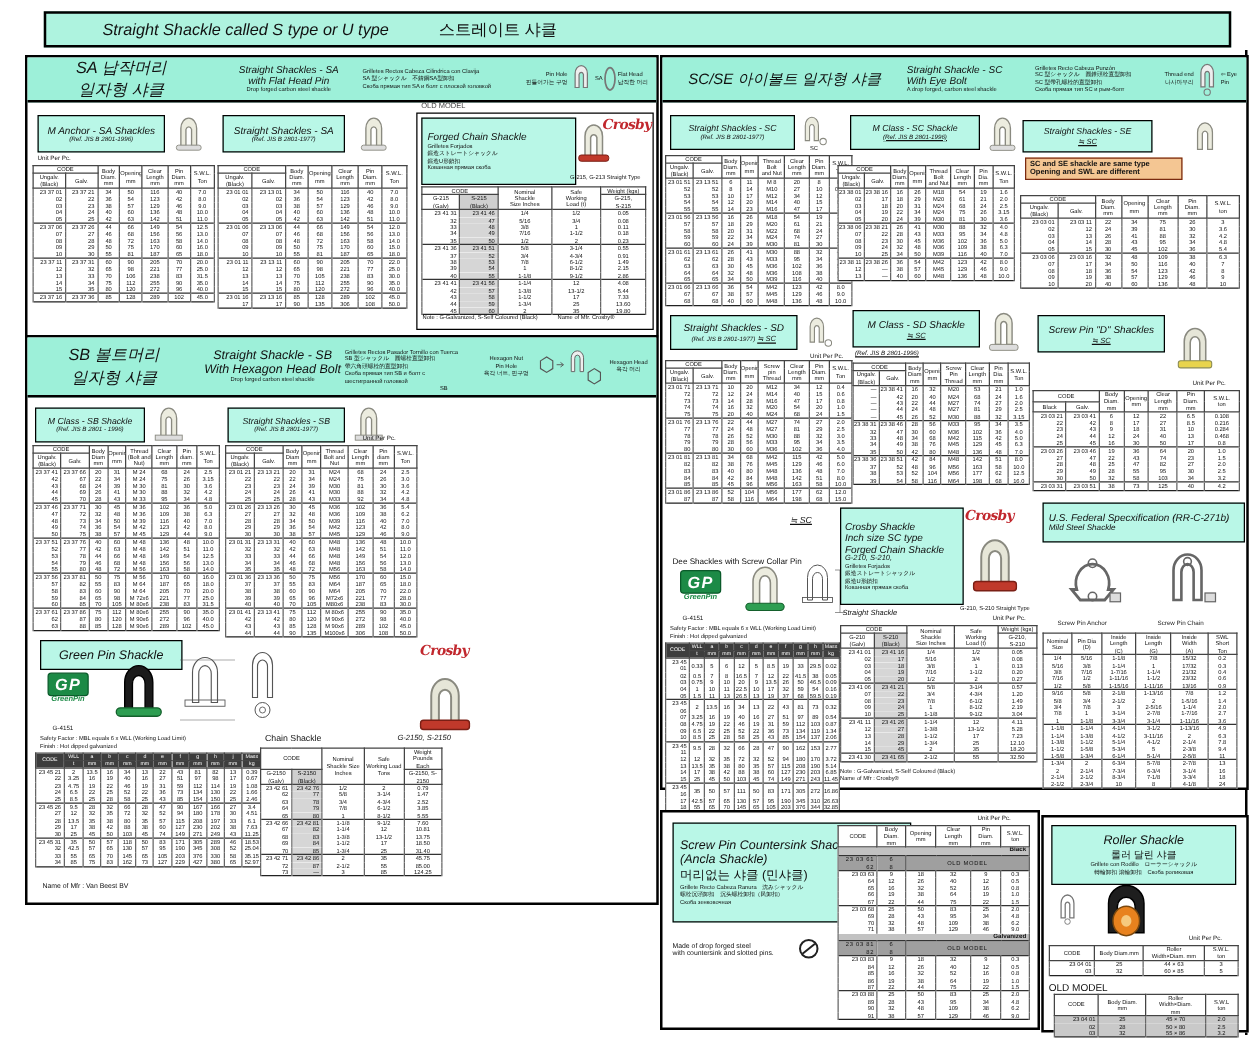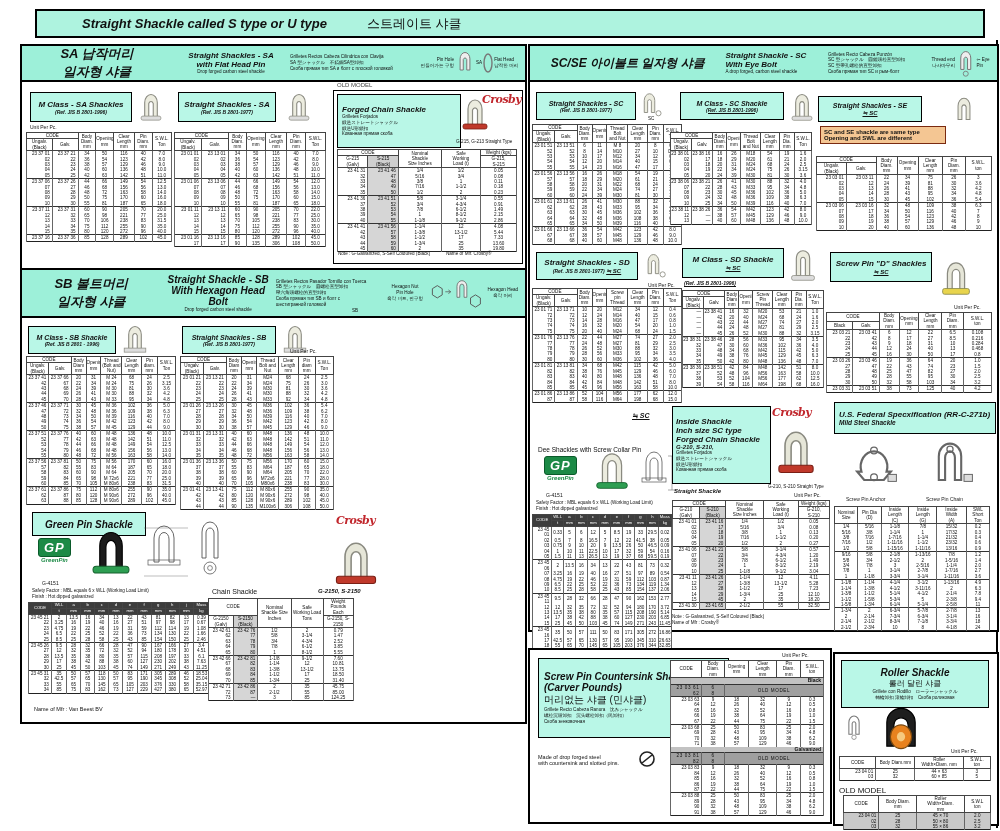--- a/index.html
+++ b/index.html
@@ -2,21 +2,21 @@
 <html><head>
 <meta charset="utf-8">
 <style>
   html,body{margin:0;padding:0;background:#fff}
   #page{position:relative;width:1000px;height:831px;background:#fff;font-family:"Liberation Sans",sans-serif;color:#111;overflow:hidden}
   .abs{position:absolute}
   .panel{position:absolute;border:2px solid #000;background:#fff}
   .band{position:absolute;left:0;top:0;right:0;background:#9df0d9;border-bottom:2px solid #000;display:flex;align-items:center}
   .cybox{position:absolute;background:#b9f7e7;border:1.5px solid #000;text-align:center;display:flex;flex-direction:column;justify-content:center}
   .pre{white-space:pre-line}
-  .bi{font-weight:bold;font-style:italic}
+  .bi{font-weight:normal;font-style:italic}
   .b{font-weight:normal}
   .tiny{font-size:4.6px;line-height:1.25}
   .t5{font-size:5px}
   .t55{font-size:5.5px}
   .t6{font-size:6px}
   .t65{font-size:6.5px}
   .t7{font-size:7px}
   .t8{font-size:8px}
   .t9{font-size:10px}
   .t10{font-size:10px}
@@ -74,21 +74,21 @@
           <path d="M8 14 a7 9 0 0 1 14 0 v16 h-4.5 v-15 a2.8 4 0 0 0 -5 0 v15 h-4.5 z" fill="#eee" stroke="#777" stroke-width="1.4"></path>
         </svg>
       <span class="tiny">SA</span>
       <svg width="12" height="22" viewBox="0 0 12 22">
           <ellipse cx="6" cy="11" rx="4" ry="9" fill="none" stroke="#777" stroke-width="1.4"></ellipse>
         </svg>
       <div class="tiny pre">Flat Head
 납작한 머리</div>
     </div>
     <div class="cybox" style="left:8px;top:46px;width:100px;height:28px">
-      <div class="bi t8">M Class - SA Shackles</div>
+      <div class="bi t8">M Anchor - SA Shackles</div>
       <div class="bi t5">(Ref. JIS B 2801-1996)</div>
     </div>
     <svg class="abs" style="left:114px;top:44px" width="30" height="36" viewBox="0 0 30 40">
         <path d="M8 14 a7 9 0 0 1 14 0 v16 h-4.5 v-15 a2.8 4 0 0 0 -5 0 v15 h-4.5 z" fill="#ececdf" stroke="#8a8a80" stroke-width="1.2"></path>
         <rect x="4" y="29" width="22" height="4.5" rx="2" fill="#ddd" stroke="#8a8a80" stroke-width="0.8"></rect>
       </svg>
     <div class="abs t5" style="left:8px;top:78px">Unit Per Pc.</div>
     <div class="abs" style="left:4px;top:86px;width:146px">
         <table class="tb c2">
           <colgroup>
@@ -2054,21 +2054,21 @@
               <td>203</td>
               <td>376</td>
               <td>344</td>
               <td>32.85</td>
             </tr>
           </tbody>
         </table>
       </div>
 
     <div class="cybox" style="left:142px;top:360px;width:94px;height:76px;align-items:flex-start;padding-left:3px;text-align:left">
-      <div class="bi t8">Inside Shackle</div>
+      <div class="bi t8">Crosby Shackle</div>
       <div class="bi t8">Inch size SC type</div>
       <div class="bi t8">Forged Chain Shackle</div>
       <div class="bi t6">G-210, S-210,</div>
       <div class="tiny pre">Grilletes Forjados
 鍛造ストレートシャックル
 鍛造U形鎖扣
 Кованная прямая скоба</div>
     </div>
     <div class="abs crosby" style="left:242px;top:360px;font-size:11px">Crosby</div>
     <svg class="abs" style="left:244px;top:380px" width="44" height="54" viewBox="0 0 36 44">
@@ -3430,21 +3430,21 @@
               <td>124.25</td>
             </tr>
           </tbody>
         </table>
       </div>
   </div>
 
   <div class="panel" style="left:528px;top:648px;width:300px;height:172px;border-width:2px">
     <div class="cybox" style="left:8px;top:8px;width:184px;height:78px;align-items:flex-start;padding-left:5px;text-align:left">
       <div class="bi t10">Screw Pin Countersink Shackle</div>
-      <div class="bi t9">(Carver Pounds)</div>
+      <div class="bi t9">(Ancla Shackle)</div>
       <div class="b t9">머리없는 샤클 (민샤클)</div>
       <div class="tiny pre">Grillete Recto Cabeza Ranura　沈みシャックル
 螺栓沉頭卸扣　沉头螺栓卸扣（民卸扣）
 Скоба зенковочная</div>
     </div>
     <div class="abs t55 pre" style="left:8px;top:104px;width:110px">Made of drop forged steel
 with countersink and slotted pins.</div>
     <svg class="abs" style="left:108px;top:100px" width="18" height="18" viewBox="0 0 18 18">
         <circle cx="9" cy="9" r="7" fill="#fff" stroke="#222" stroke-width="1.6"></circle>
         <line x1="4" y1="13" x2="14" y2="5" stroke="#222" stroke-width="1.6"></line>

